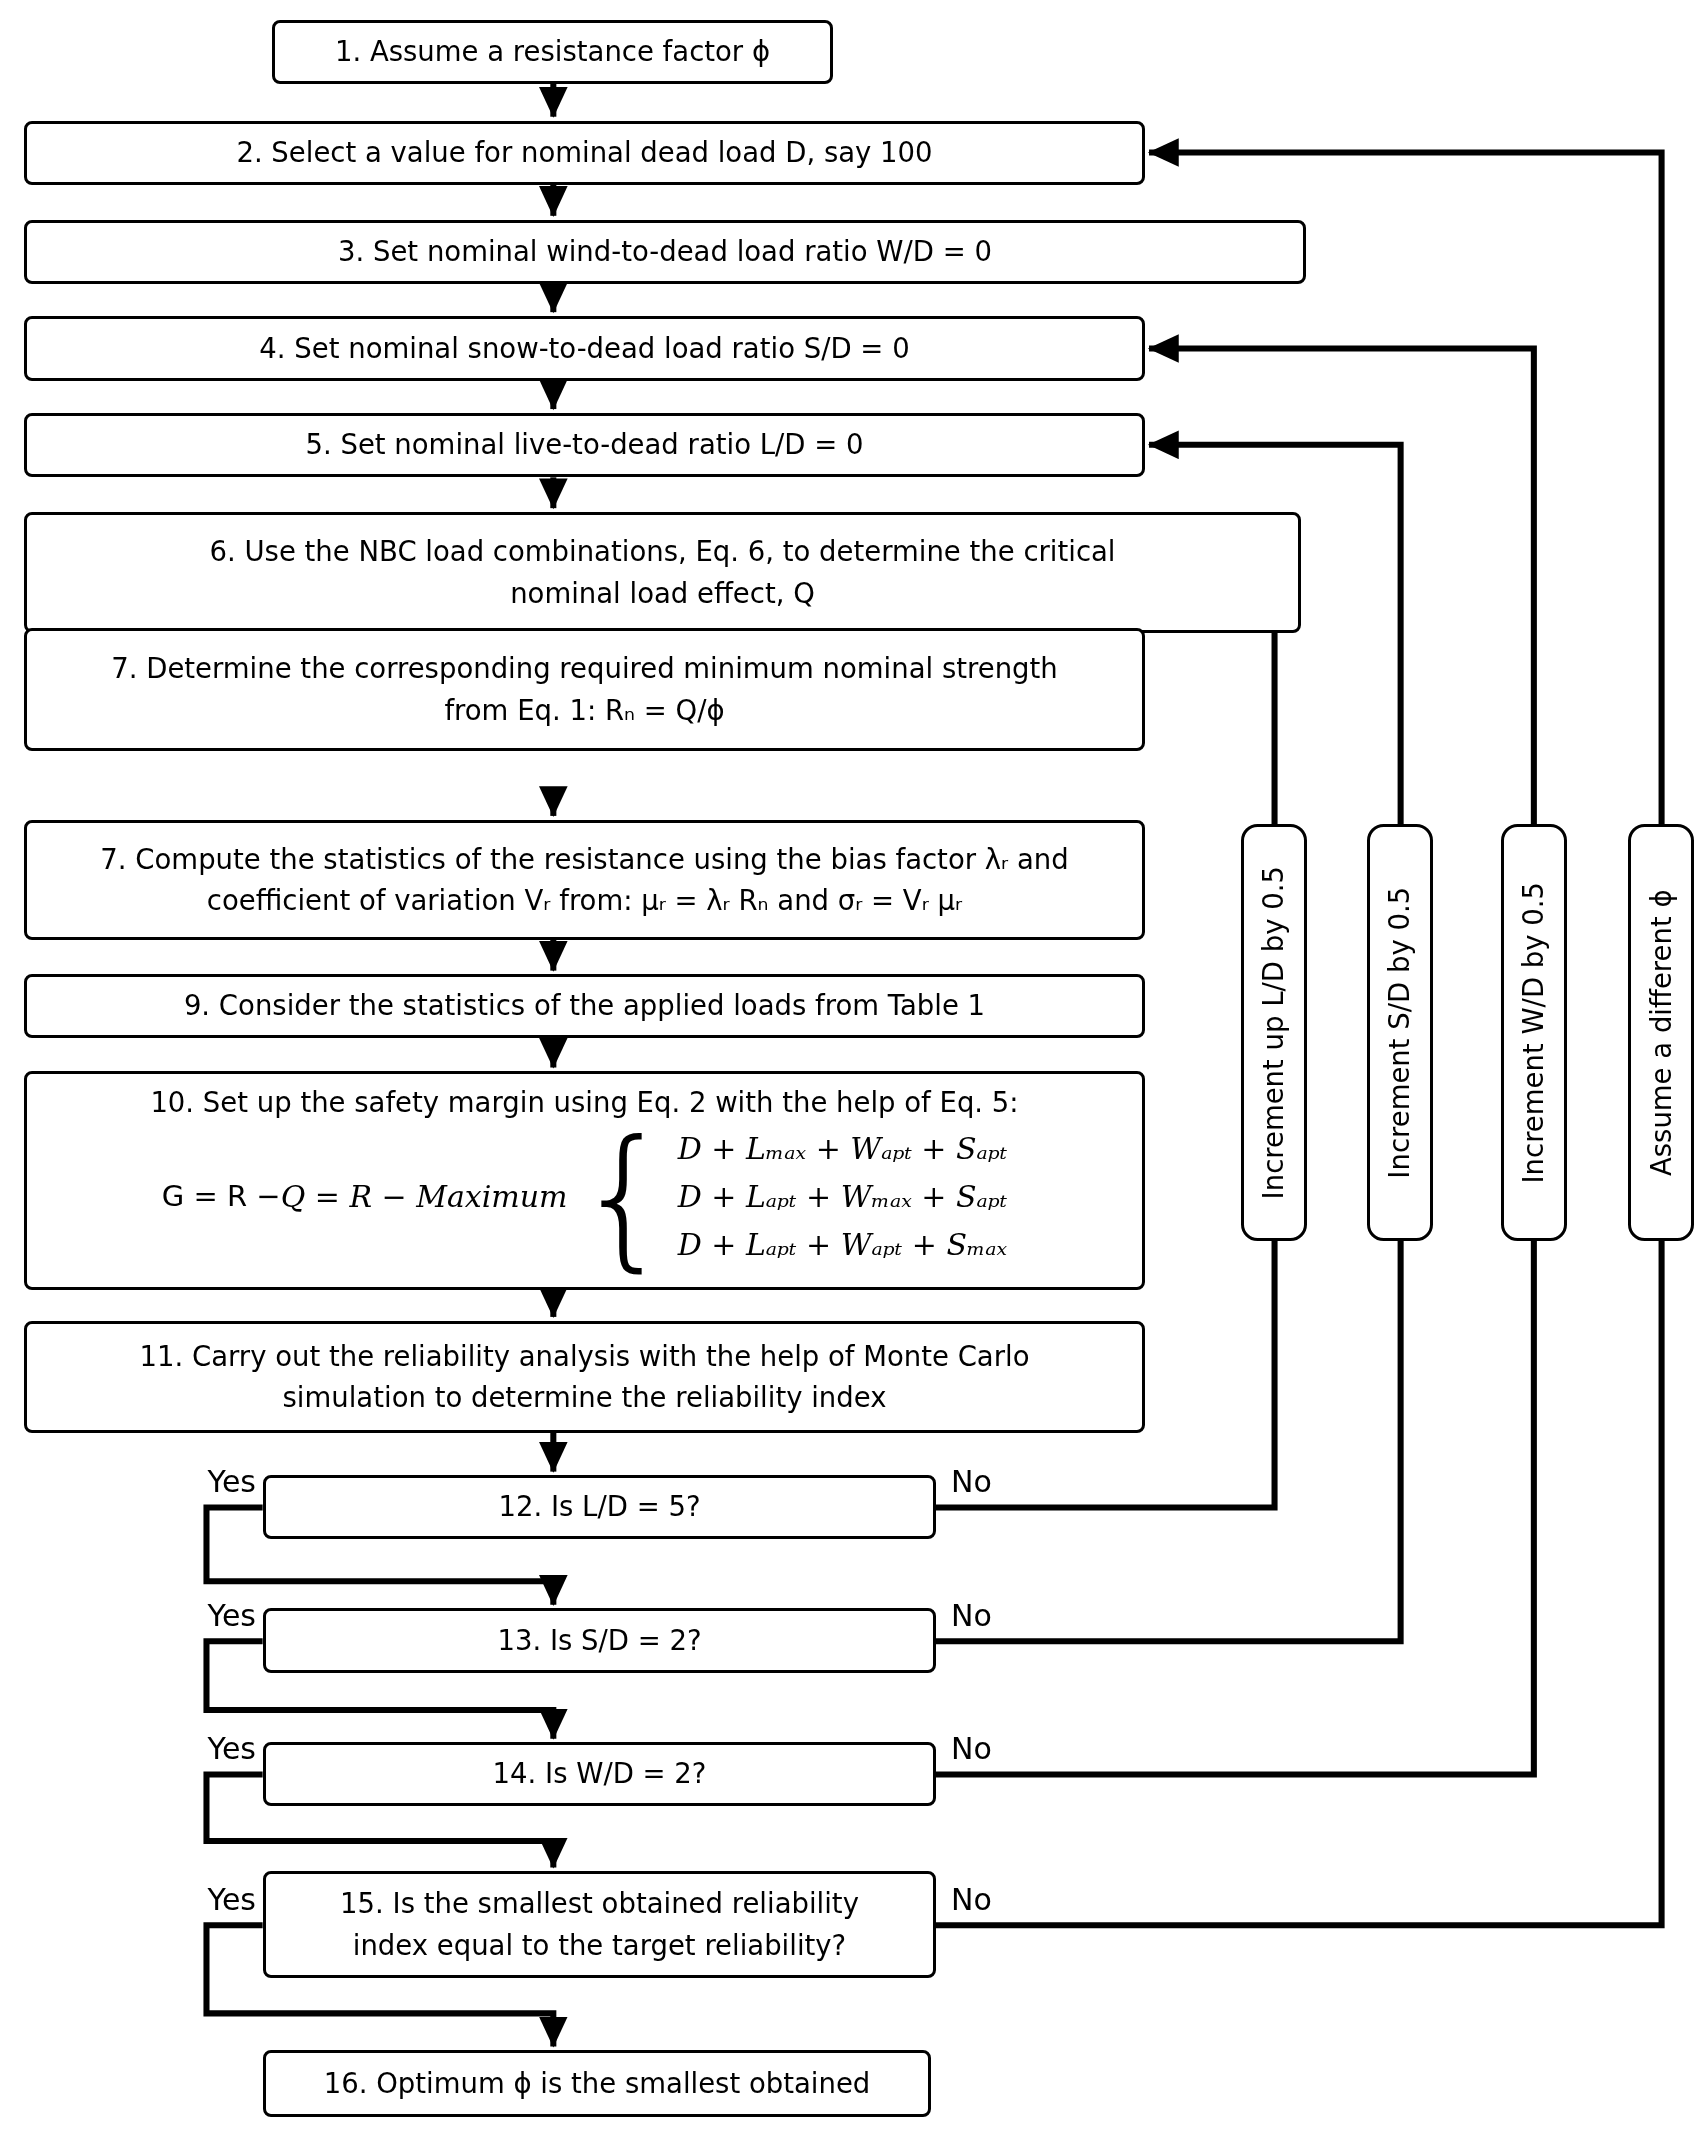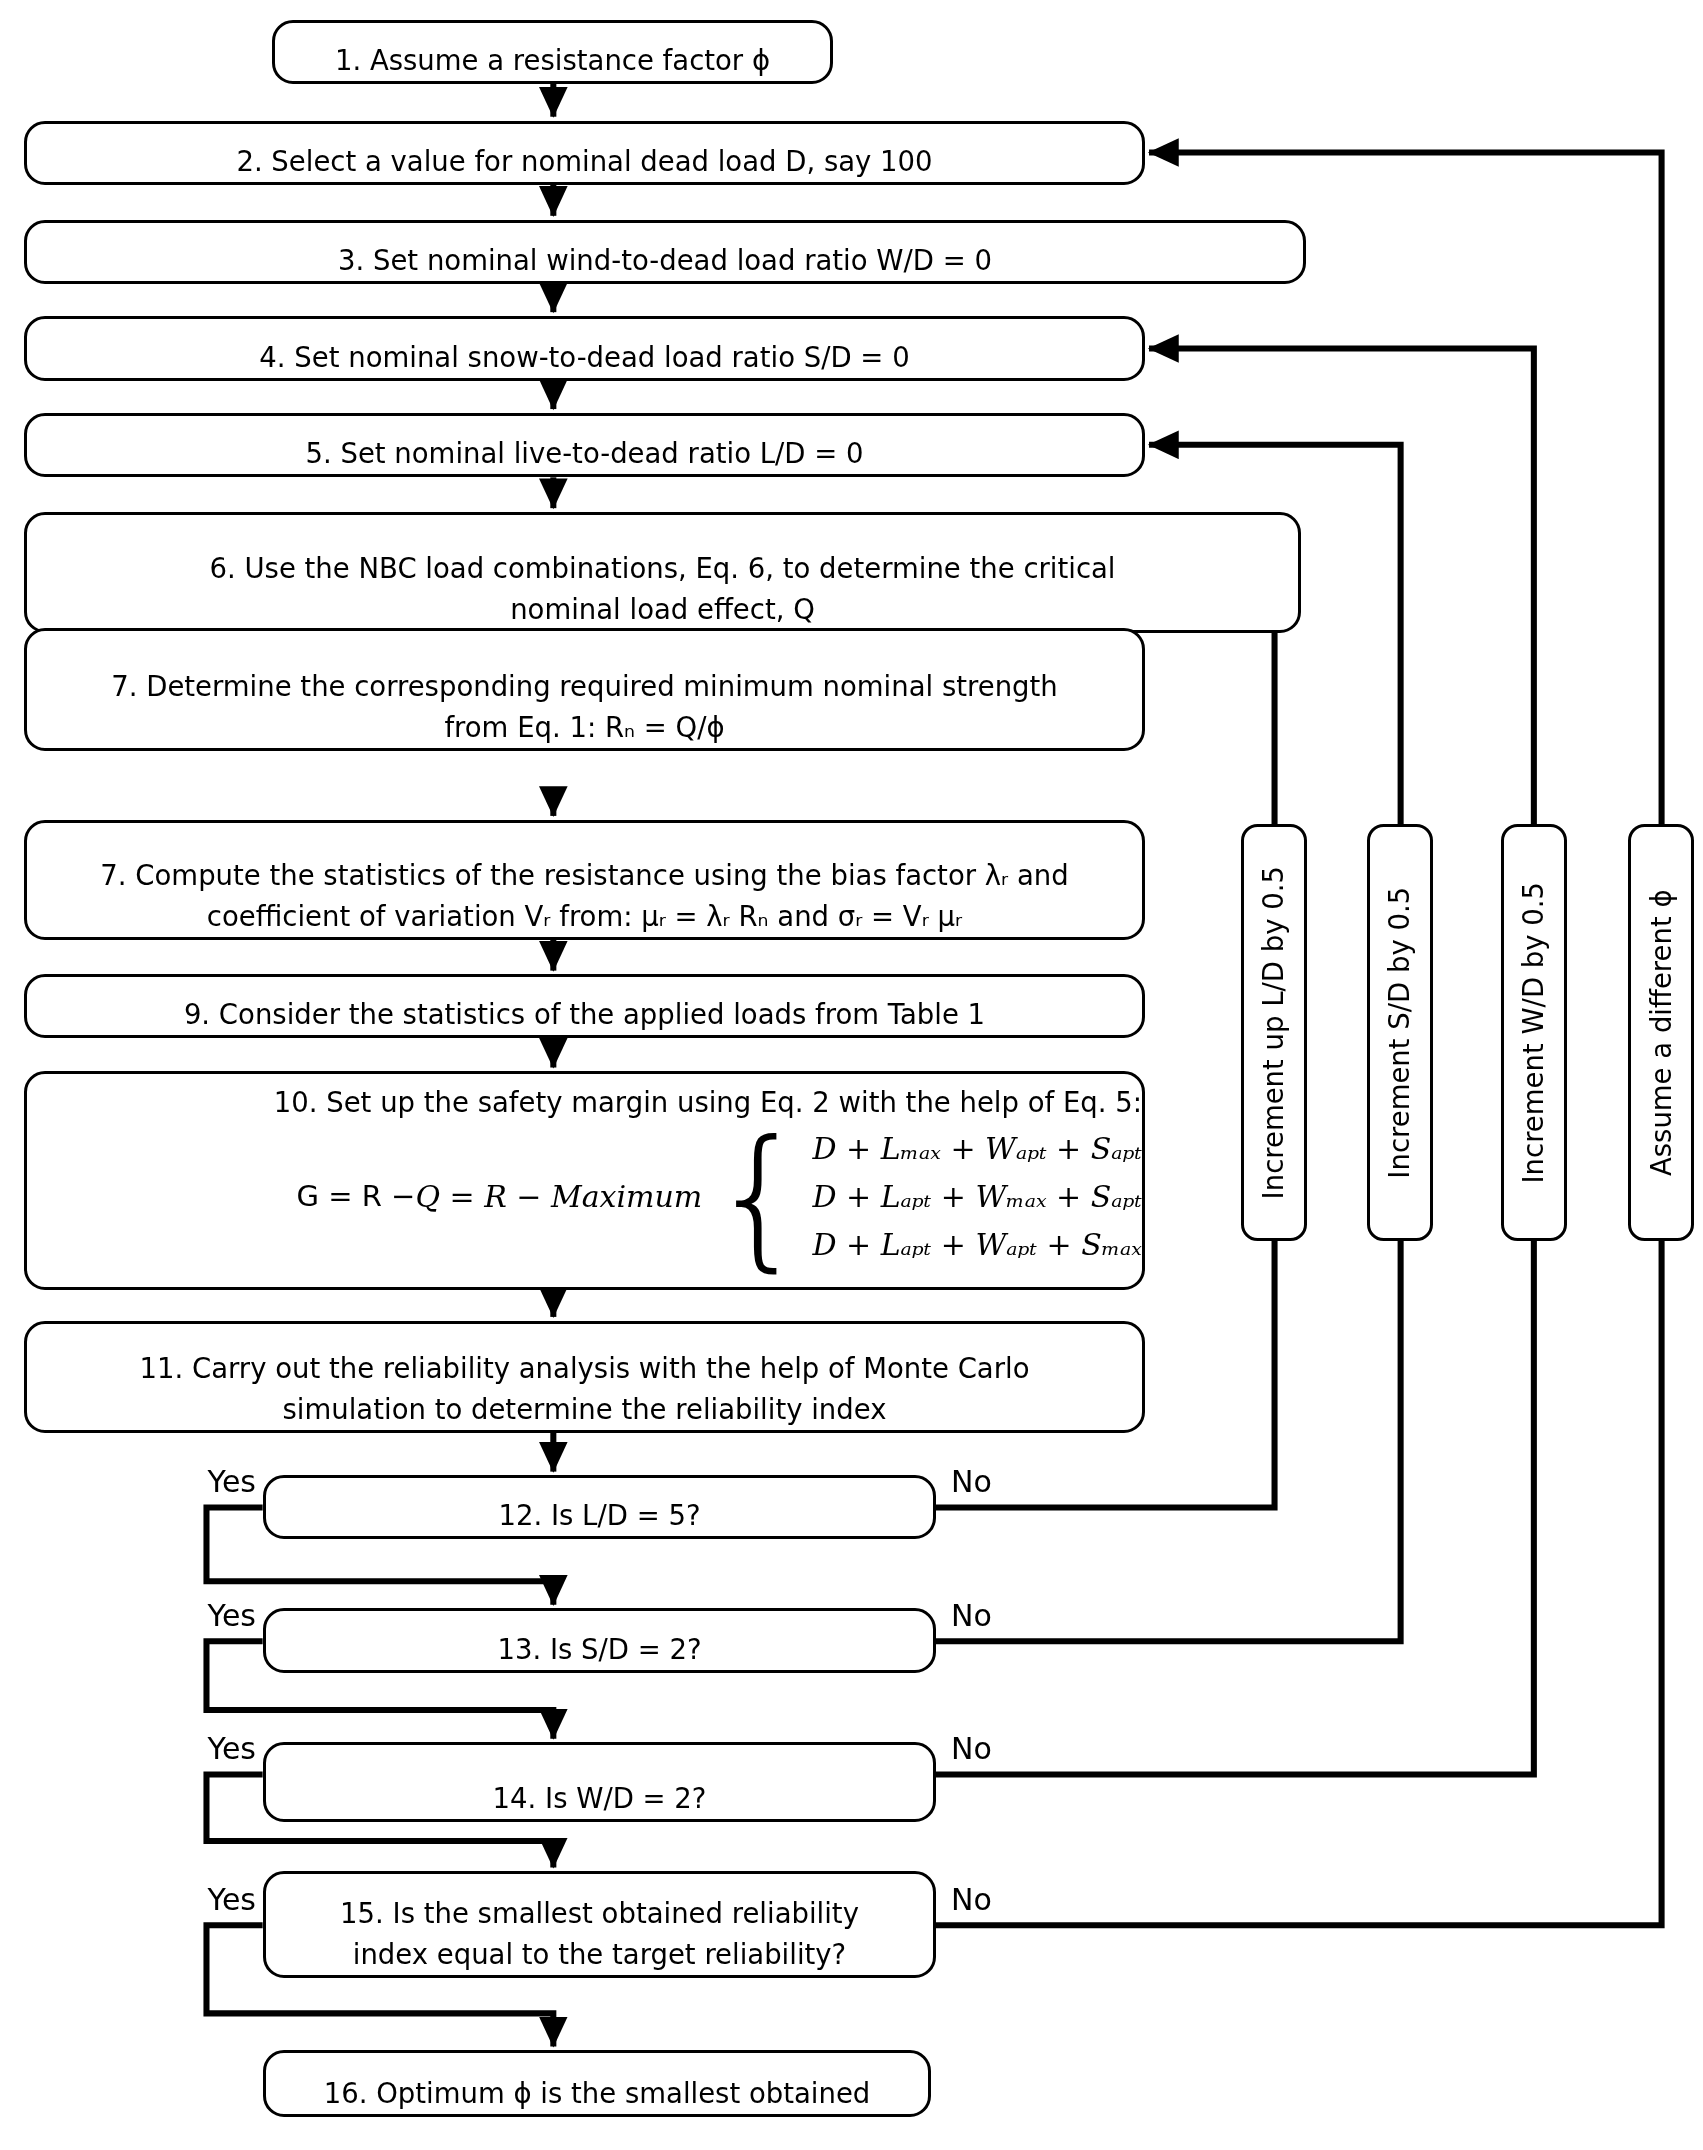--- a/index.html
+++ b/index.html
@@ -10,44 +10,44 @@
     background: #ffffff;
     font-family: "DejaVu Sans", "Liberation Sans", sans-serif;
     color: #000000;
   }
   svg.wires { position: absolute; left: 0; top: 0; width: 1704px; height: 2151px; }
   .box {
     position: absolute;
     box-sizing: border-box;
     background: #ffffff;
     border: 3.3px solid #000000;
-    border-radius: 21px;
+    border-radius: 8px;
     display: flex;
-    align-items: flex-end;
+    align-items: center;
     justify-content: center;
     text-align: center;
     font-size: 27.5px;
     line-height: 1.5;
     white-space: pre-line;
   }
   
   .b1  { left: 272px;  top: 20px;   width: 561px; height: 64px; }
   .b2  { left: 24px;   top: 121px;  width: 1121px; height: 64px; }
   .b3  { left: 24px;   top: 220px;  width: 1282px; height: 64px; }
   .b4  { left: 24px;   top: 316px;  width: 1121px; height: 65px; }
   .b5  { left: 24px;   top: 413px;  width: 1121px; height: 64px; }
   .b6  { left: 24px;   top: 512px;  width: 1277px; height: 121px; }
   .b7  { left: 24px;   top: 628px; width: 1121px; height: 123px; }
   .b8  { left: 24px;   top: 820px; width: 1121px; height: 120px; }
   .b9  { left: 24px;   top: 974px; width: 1121px; height: 64px; }
   .b10 { left: 24px;   top: 1071px; width: 1121px; height: 219px; flex-direction: column; justify-content: flex-start; }
   .b11 { left: 24px;   top: 1321px; width: 1121px; height: 112px; }
   .b12 { left: 263px;  top: 1475px; width: 673px; height: 64px; }
   .b13 { left: 263px;  top: 1608px; width: 673px; height: 65px; }
-  .b14 { left: 263px;  top: 1742px; width: 673px; height: 80px; }
+  .b14 { left: 263px;  top: 1742px; width: 673px; height: 64px; }
   .b15 { left: 263px;  top: 1871px; width: 673px; height: 107px; }
   .b16 { left: 263px;  top: 2050px; width: 668px; height: 67px; }
   
   .side { position: absolute; top: 824px; width: 66px; height: 417px;
           box-sizing: border-box; background: #ffffff; border: 3.3px solid #000000;
           border-radius: 16.5px; display: flex; align-items: center; justify-content: center; }
   .sideA { left: 1241px; }
   .sideB { left: 1367px; }
   .sideC { left: 1501px; }
   .sideD { left: 1628px; }

